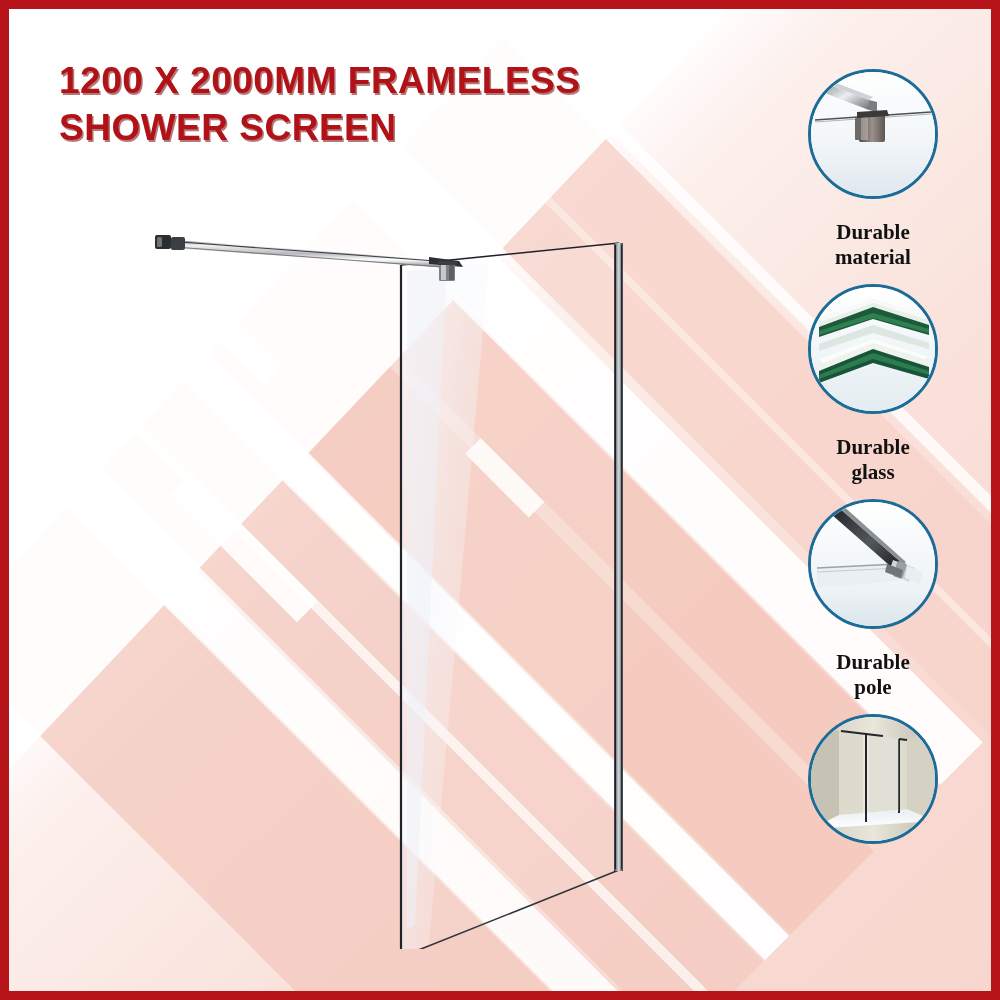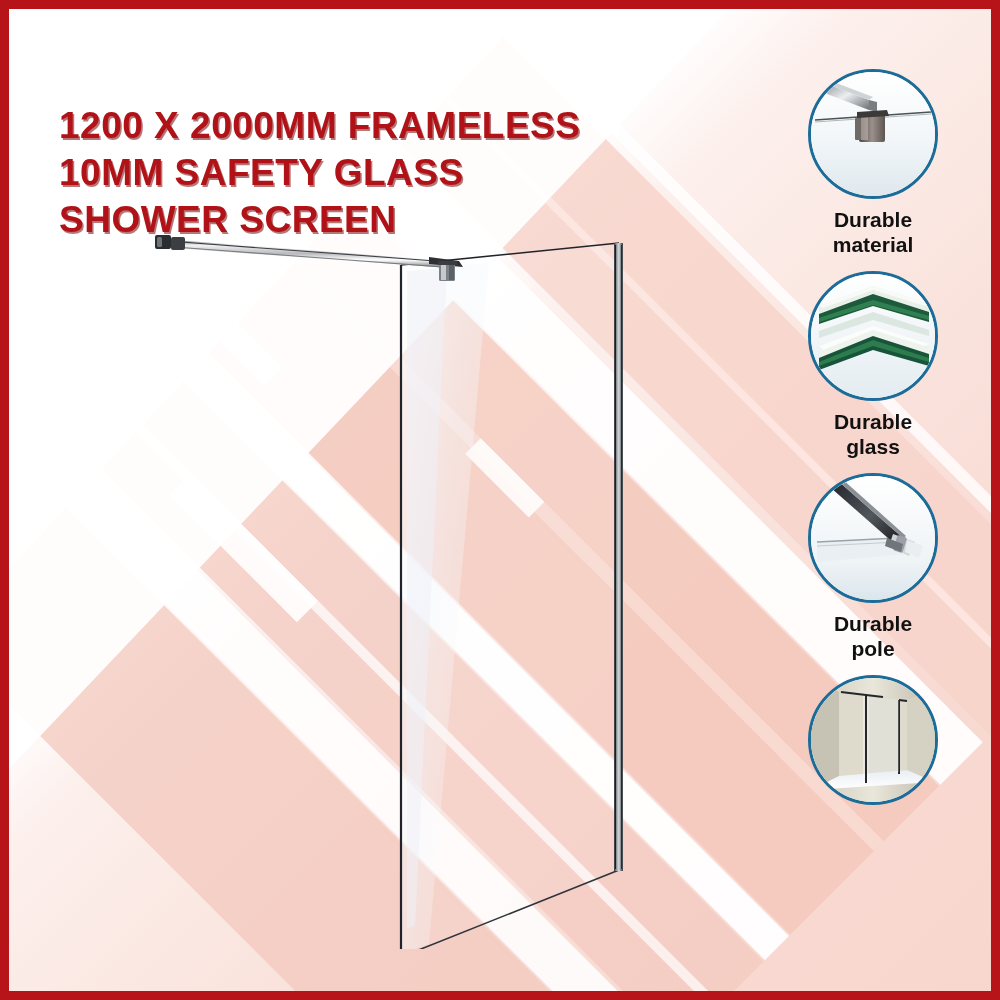--- a/index.html
+++ b/index.html
@@ -24,38 +24,38 @@
          rgba(246,205,194,.75) 78%,
          rgba(246,205,194,.85) 100%);
   }
 
   
   .title{position:absolute;left:50px;top:48px;width:640px;
      font-size:37px;line-height:47px;font-weight:700;letter-spacing:.5px;
      color:#b01217;text-transform:uppercase;
      text-shadow:1.5px 1.5px 0 rgba(120,8,10,.55);
      font-family:"Liberation Sans","DejaVu Sans",sans-serif;
-     font-stretch:condensed;margin-top:45px;}
+     font-stretch:condensed;}
   .title .tl{display:block;white-space:nowrap;}
 
   
   .product{position:absolute;left:120px;top:200px;width:540px;height:740px;}
   .product svg{display:block;}
 
   
   .badges{position:absolute;right:18px;top:60px;width:200px;}
   .badge{width:200px;margin-bottom:14px;display:flex;flex-direction:column;
          align-items:center;}
   .circle{width:124px;height:124px;border-radius:50%;
           border:3px solid #1b6c98;overflow:hidden;position:relative;
           background:#eef3f6;}
   .circle svg{display:block;width:100%;height:100%;}
-  .blabel{margin-top:8px;text-align:center;color:#111;font-weight:700;
+  .blabel{margin-top:21px;text-align:center;color:#111;font-weight:700;
           font-size:21px;line-height:25px;
-          font-family:Liberation Sans, sans-serif;}
+          font-family:Liberation Serif, serif;}
   .blabel span{display:block;}
 </style>
 </head>
 <body>
 
 <div id="stage">
 
   <div class="bg">
     <div class="field"></div>
 
@@ -85,21 +85,20 @@
         <rect x="430" y="470" width="90" height="22" fill="#ffffff" opacity=".85"></rect>
       </g>
 
       <polygon points="0,0 720,0 0,760" fill="#ffffff" opacity=".93"></polygon>
       <polygon points="0,0 520,0 0,560" fill="#ffffff"></polygon>
     </svg>
   </div>
 
   <div class="title">
     <span class="tl">1200 X 2000MM FRAMELESS</span>
-    <span class="tl">10MM SAFETY GLASS</span>
     <span class="tl">SHOWER SCREEN</span>
   </div>
 
   <div class="product">
     <svg width="540" height="740" viewBox="0 0 540 740">
       <defs>
         <linearGradient id="poleGrad" x1="0" y1="0" x2="0" y2="1">
           <stop offset="0%" stop-color="#6e6e70"></stop>
           <stop offset="22%" stop-color="#f2f2f3"></stop>
           <stop offset="50%" stop-color="#b9babd"></stop>

